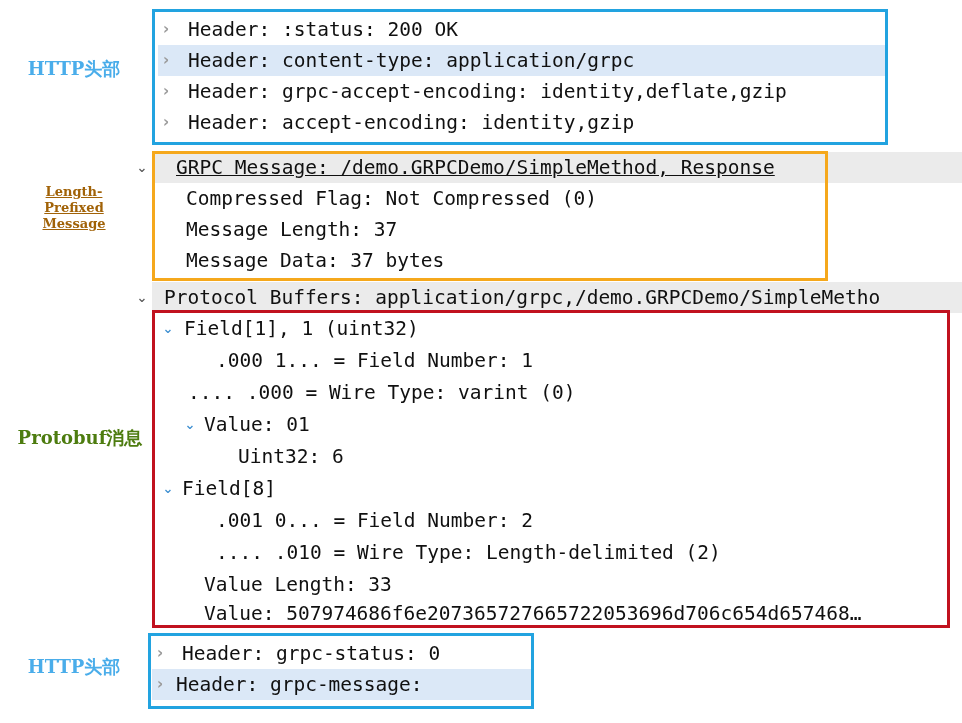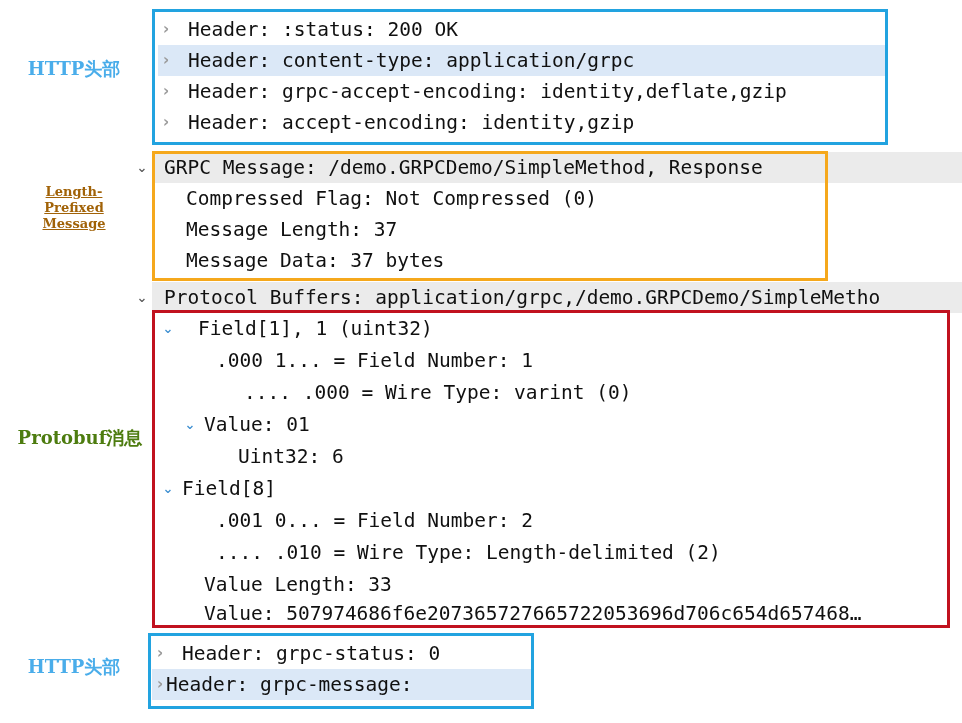--- a/index.html
+++ b/index.html
@@ -112,21 +112,21 @@
 </div>
 
 <div class="row" style="left:158px; top:107px; width:730px;">
   <span class="twisty" style="left:0px;">›</span>
   <span class="txt" style="margin-left:30px;">Header: accept-encoding: identity,gzip</span>
 </div>
 
 <div class="box box-blue" style="left:152px; top:9px; width:736px; height:136px;"></div>
 
 <div class="row grayrow" style="left:152px; top:152px; width:810px;">
-  <span class="txt" style="margin-left:12px;">GRPC Message: /demo.GRPCDemo/SimpleMethod, Response</span>
+  <span class="txt" style="margin-left:24px;text-decoration:underline;">GRPC Message: /demo.GRPCDemo/SimpleMethod, Response</span>
 </div>
 <span class="twisty opengray" style="left:134px; top:152px;">⌄</span>
 
 <div class="row" style="left:152px; top:183px; width:672px;">
   <span class="txt" style="margin-left:34px;">Compressed Flag: Not Compressed (0)</span>
 </div>
 
 <div class="row" style="left:152px; top:214px; width:672px;">
   <span class="txt" style="margin-left:34px;">Message Length: 37</span>
 </div>
@@ -137,29 +137,29 @@
 
 <div class="box box-orange" style="left:152px; top:151px; width:676px; height:130px;"></div>
 
 <div class="row grayrow" style="left:152px; top:282px; width:810px;">
   <span class="txt" style="margin-left:12px;">Protocol Buffers: application/grpc,/demo.GRPCDemo/SimpleMetho</span>
 </div>
 <span class="twisty opengray" style="left:134px; top:282px;">⌄</span>
 
 <div class="row" style="left:160px; top:313px; width:780px;">
   <span class="twisty open" style="left:0px;">⌄</span>
-  <span class="txt" style="margin-left:38px;">Field[1], 1 (uint32)</span>
+  <span class="txt" style="margin-left:24px;">Field[1], 1 (uint32)</span>
 </div>
 
 <div class="row" style="left:160px; top:345px; width:780px;">
   <span class="txt" style="margin-left:56px;">.000 1... = Field Number: 1</span>
 </div>
 
 <div class="row" style="left:160px; top:377px; width:780px;">
-  <span class="txt" style="margin-left:84px;">.... .000 = Wire Type: varint (0)</span>
+  <span class="txt" style="margin-left:28px;">.... .000 = Wire Type: varint (0)</span>
 </div>
 
 <div class="row" style="left:160px; top:409px; width:780px;">
   <span class="twisty open" style="left:22px;">⌄</span>
   <span class="txt" style="margin-left:44px;">Value: 01</span>
 </div>
 
 <div class="row" style="left:160px; top:441px; width:780px;">
   <span class="txt" style="margin-left:78px;">Uint32: 6</span>
 </div>
@@ -187,16 +187,16 @@
 
 <div class="box box-red" style="left:152px; top:310px; width:798px; height:318px;"></div>
 
 <div class="row" style="left:152px; top:638px; width:380px;">
   <span class="twisty" style="left:0px;">›</span>
   <span class="txt" style="margin-left:30px;">Header: grpc-status: 0</span>
 </div>
 
 <div class="row sel" style="left:152px; top:669px; width:380px;">
   <span class="twisty" style="left:0px;">›</span>
-  <span class="txt" style="margin-left:14px;">Header: grpc-message:</span>
+  <span class="txt" style="margin-left:24px;">Header: grpc-message:</span>
 </div>
 
 <div class="box box-blue" style="left:148px; top:633px; width:386px; height:76px;"></div>
 
 </body></html>

